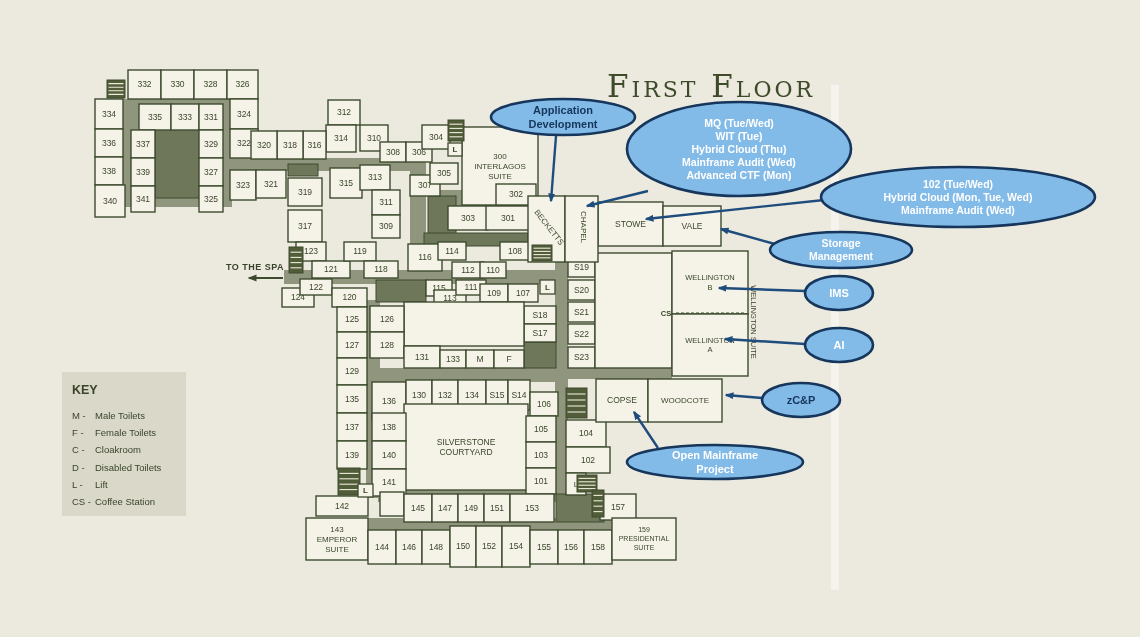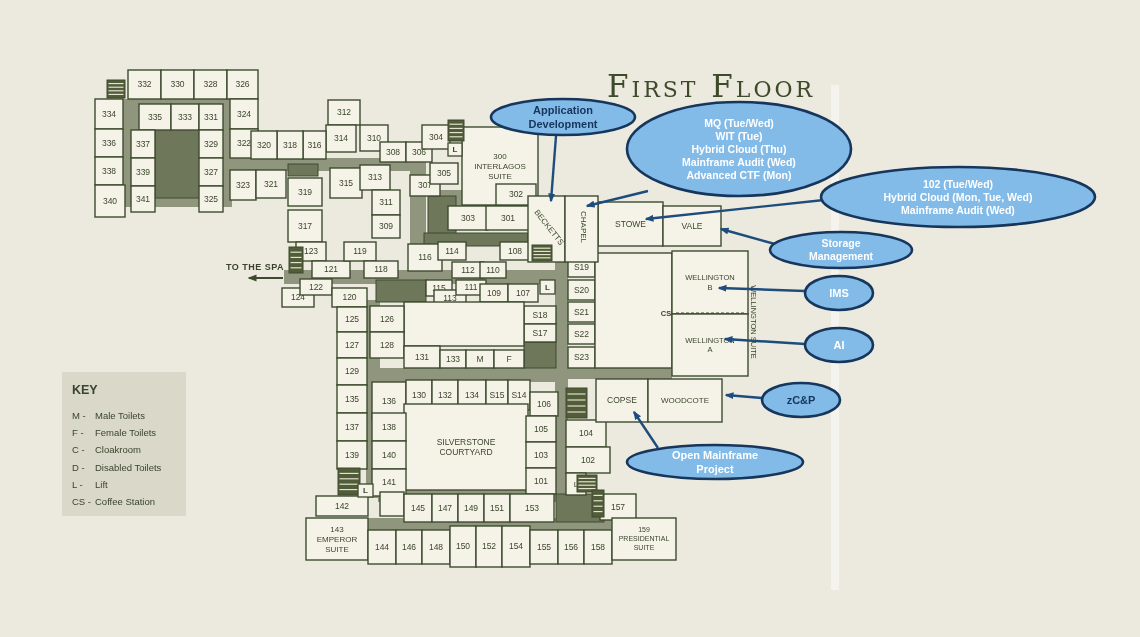--- a/index.html
+++ b/index.html
@@ -1,17 +1,17 @@
 <!DOCTYPE html>
 <html><head>
 <meta charset="utf-8">
 <style>
   html,body{margin:0;padding:0;background:#ECEADF;}
   .stage{position:relative;width:1140px;height:637px;background:#ECEADF;overflow:hidden;
-         font-family:"Liberation Sans",sans-serif;}
+         font-family:"Liberation Sans",sans-serif;border-radius:28px;}
   svg{position:absolute;left:0;top:0;}
   text{font-family:"Liberation Sans",sans-serif;}
   .title-text{font-family:"DejaVu Serif","Liberation Serif",serif;font-variant:small-caps;
               font-size:31px;letter-spacing:3px;}
   .room-label{fill:#39442A;}
   .key-title{font-size:12.5px;font-weight:bold;fill:#39442A;}
   .key-row{font-size:9.5px;fill:#39442A;}
   .spa-label{font-size:9px;fill:#39442A;font-weight:bold;letter-spacing:0.5px;}
   .bubble-line{font-weight:bold;}
 </style>

